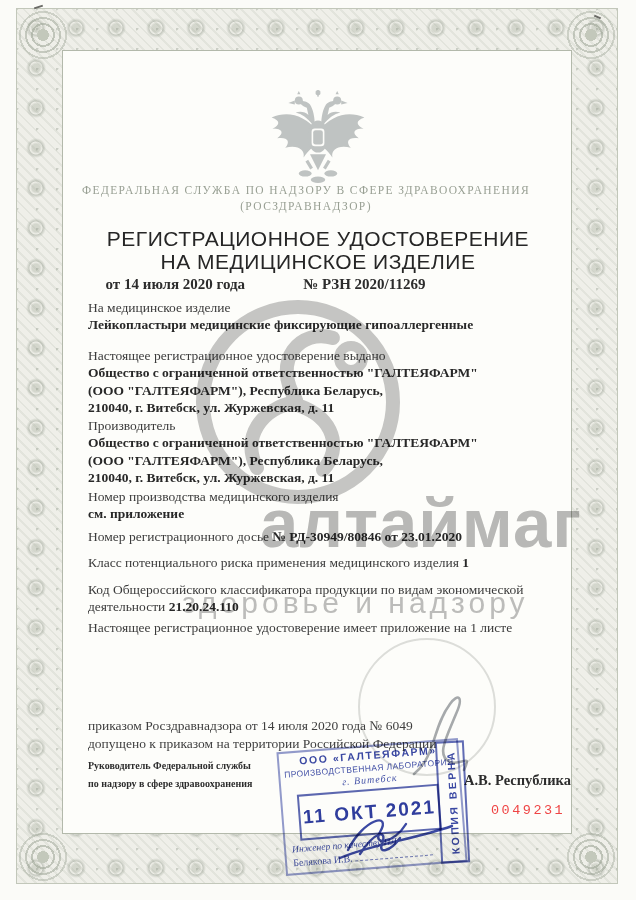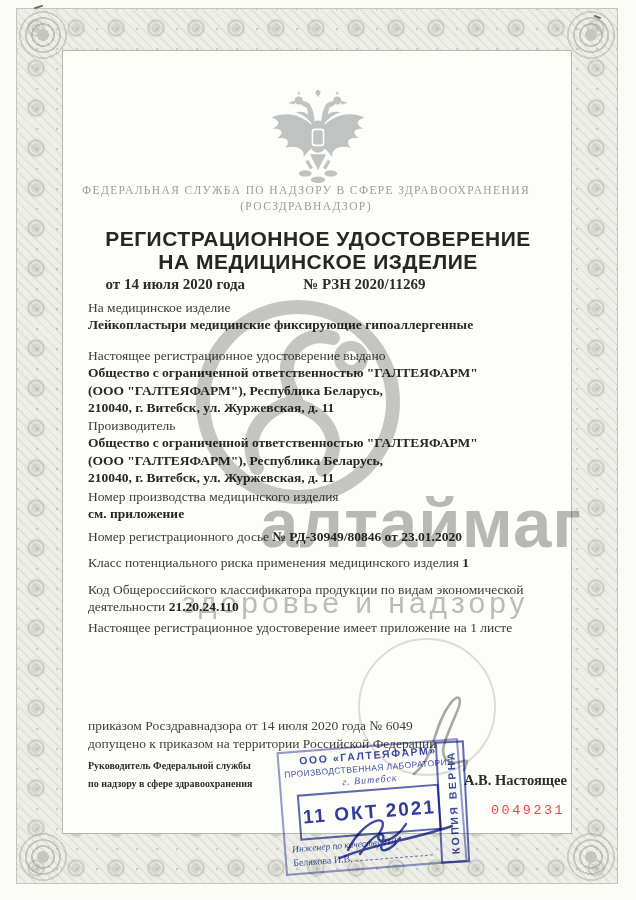--- a/index.html
+++ b/index.html
@@ -24,21 +24,21 @@
   .tick{position:absolute;background:#6a6a66;}
   .tick.t1{left:34px;top:6px;width:9px;height:2px;transform:rotate(-18deg);}
   .tick.t2{left:594px;top:16px;width:7px;height:2px;transform:rotate(24deg);}
 
   
   .eagle{position:absolute;left:262px;top:90px;opacity:.62;}
 
   
   .agency{position:absolute;left:0;width:612px;text-align:center;color:#99a094;font-size:11.5px;letter-spacing:1.4px;}
   .agency.l1{top:184px}.agency.l2{top:200px}
-  .title{position:absolute;left:0;width:636px;text-align:center;font-family:"Liberation Sans",sans-serif;font-weight:bold;font-size:21px;color:#262626;letter-spacing:.5px;}
+  .title{position:absolute;left:0;width:636px;text-align:center;font-family:"Liberation Sans",sans-serif;font-weight:normal;font-size:21px;color:#262626;letter-spacing:.5px;}
   .title.l1{top:227px}.title.l2{top:250px}
   .dateline{position:absolute;left:0;top:276px;width:531px;text-align:center;font-weight:bold;font-size:15px;color:#2c2c2c;}
   .dateline .gap{display:inline-block;width:58px;}
 
   
   .para{position:absolute;left:88px;width:476px;font-size:13.5px;line-height:17.4px;color:#3b3b3b;}
   .para b{color:#282828;}
   .p1{top:299px}.p2{top:347px}.p3{top:417px}.p4{top:488px}
   .p5{top:528px}.p6{top:554px}.p7{top:581px}.p8{top:619px}
 
@@ -168,21 +168,21 @@
   <div class="wm wm-brand">алтаймаг</div>
   <div class="wm wm-tagline">здоровье и надзору</div>
   <div class="seal-faint wm"></div>
 
   <div class="f-line f-order">приказом Росздравнадзора от 14 июля 2020 года № 6049</div>
   <div class="f-line f-allowed">допущено к приказом на территории Российской Федерации</div>
   <div class="f-pos">
     <span>Руководитель Федеральной службы</span><br>
     <span>по надзору в сфере здравоохранения</span>
   </div>
-  <div class="f-signer">А.В. Настоящее</div>
+  <div class="f-signer">А.В. Республика</div>
   <div class="serial">0049231</div>
 
   <svg class="gray-sign wm" width="92" height="88" viewBox="0 0 92 88">
     <path d="M8 84 C30 66 26 38 44 14 C52 3 58 6 50 24 C40 48 30 66 44 72 C56 76 66 62 58 80" fill="none" stroke="#8a8f94" stroke-width="2.6" stroke-linecap="round"></path>
   </svg>
 
   <div class="stamp">
     <div class="s-org">ООО «ГАЛТЕЯФАРМ»</div>
     <div class="s-dept">ПРОИЗВОДСТВЕННАЯ ЛАБОРАТОРИЯ</div>
     <div class="s-city">г. Витебск</div>

